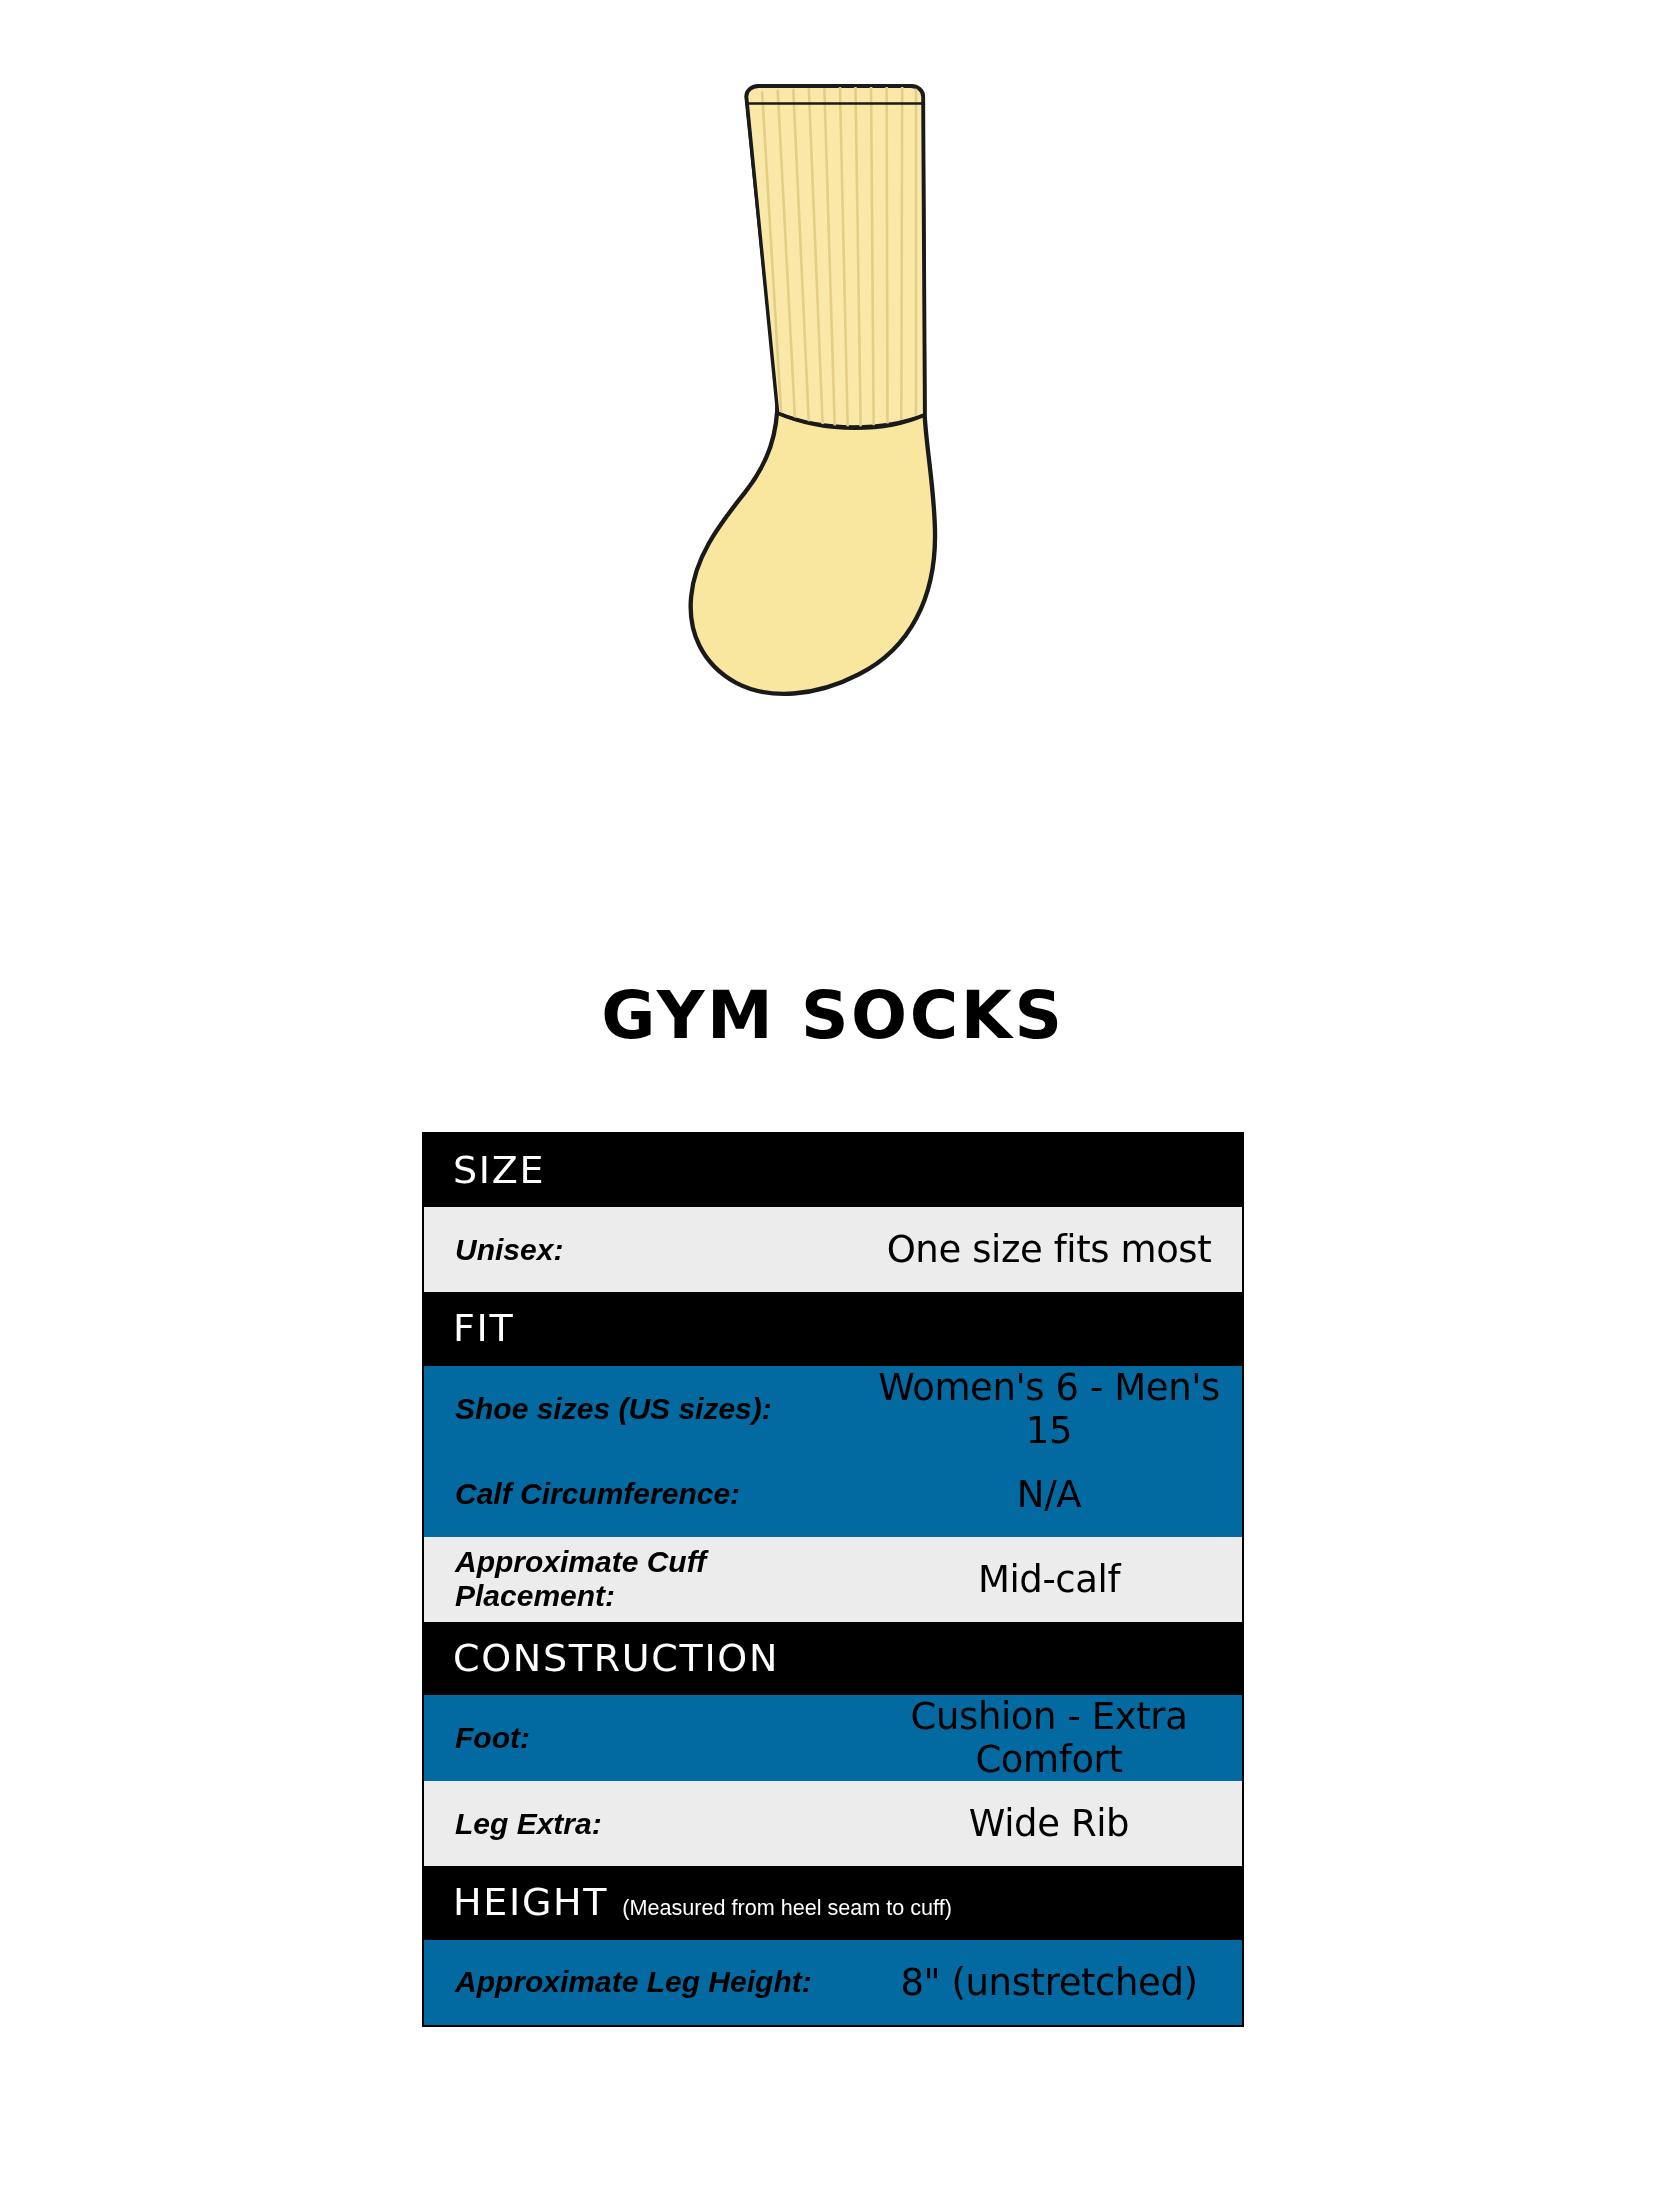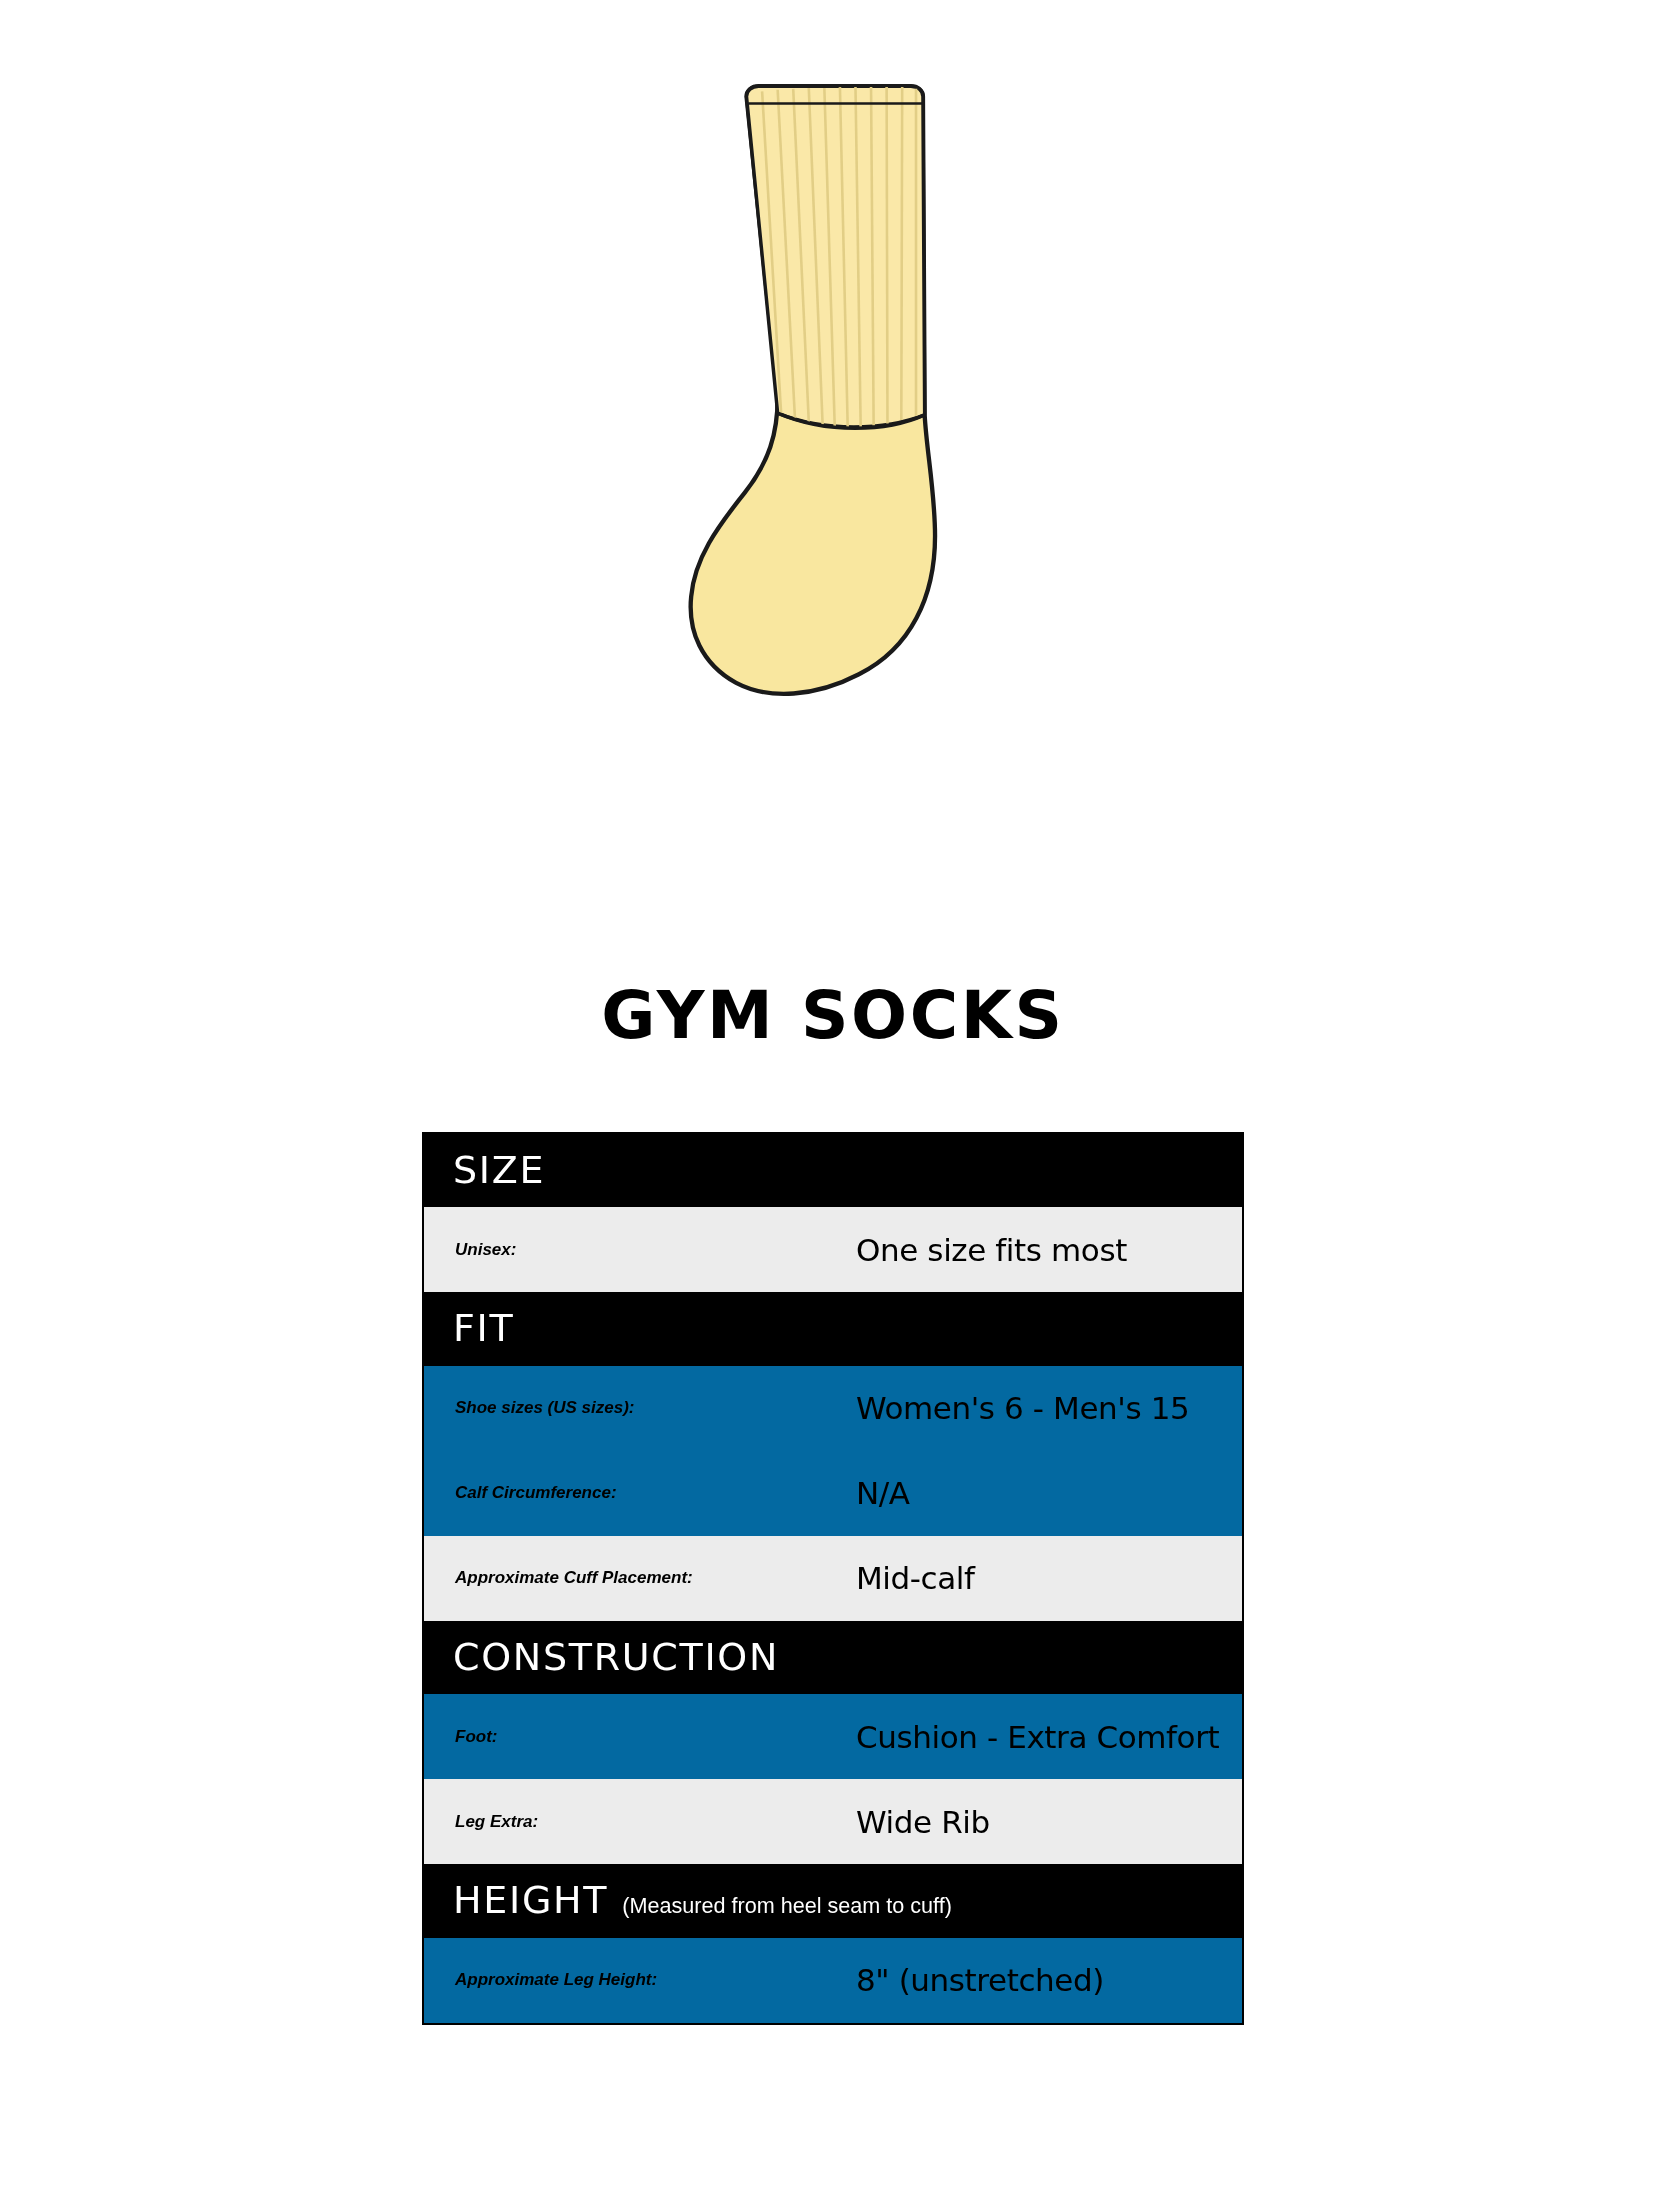--- a/index.html
+++ b/index.html
@@ -83,31 +83,32 @@
     box-sizing: border-box;
   }
   .row.alt-grey { background: #ececec; }
   .row.alt-white { background: #0369a1; }
 
   .row .label {
     width: 432px;
     flex: 0 0 432px;
     padding-left: 31px;
     box-sizing: border-box;
-    font-size: 17px;
+    font-size: 30px;
     font-weight: 700;
     font-style: italic;
     font-family: "Liberation Sans", sans-serif;
   }
   .row .value {
     flex: 1 1 auto;
-    font-size: 31px;
+    font-size: 37px;
     font-weight: 400;
     font-family: "DejaVu Sans", sans-serif;
     letter-spacing: -0.4px;
+    text-align: center;
   }
 </style>
 </head>
 <body>
 
 <div class="page">
 
   <div class="illustration">
     <svg width="450" height="908" viewBox="0 0 520 1050">
 

